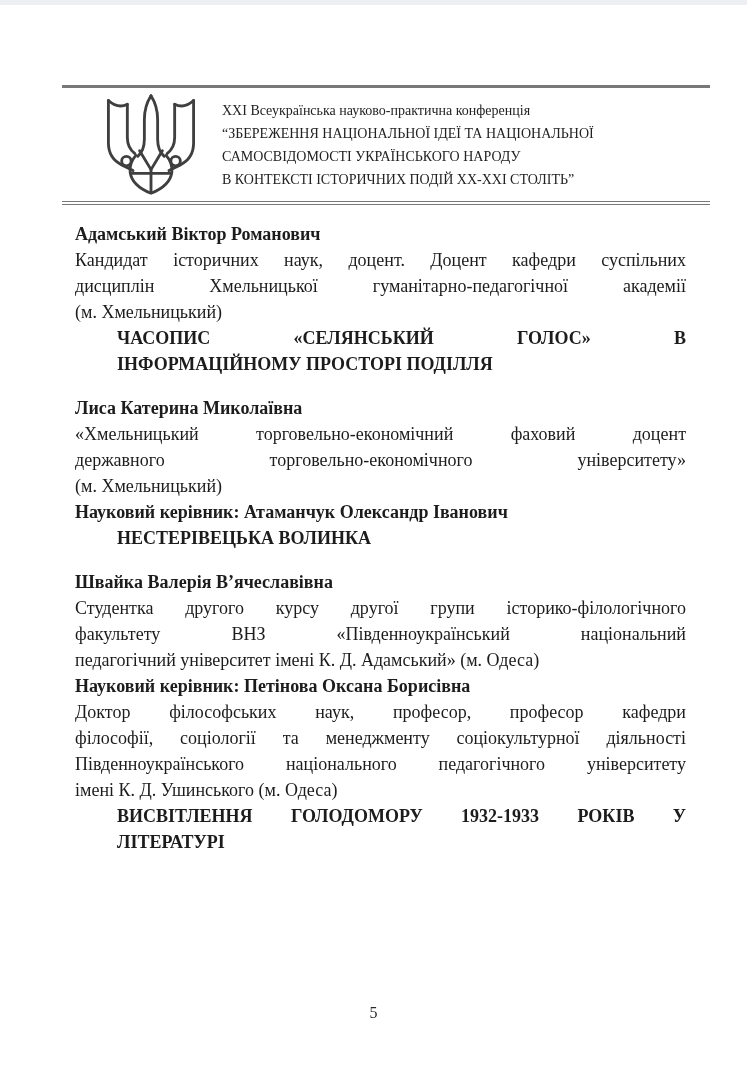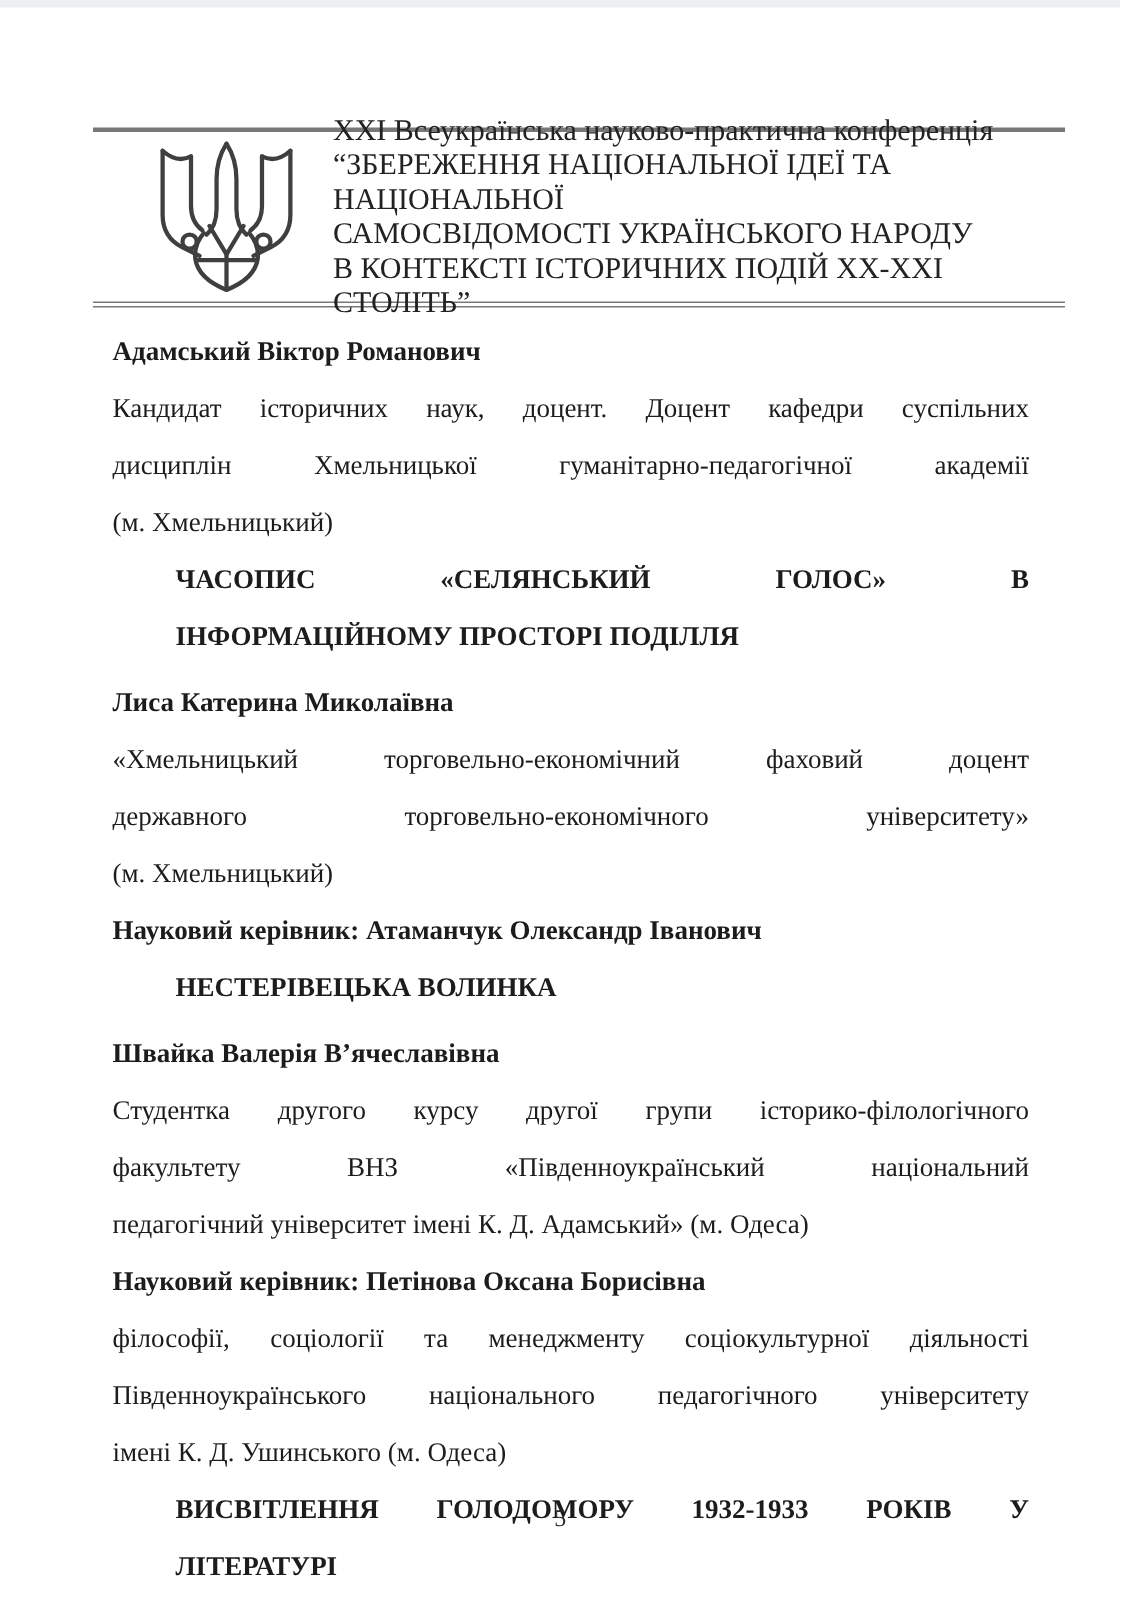--- a/index.html
+++ b/index.html
@@ -39,36 +39,35 @@
   }
   .logo-wrap {
     flex: 0 0 auto;
     margin-left: 30px;
     width: 118px;
     height: 106px;
   }
   .logo-wrap svg { width: 100%; height: 100%; display: block; }
   .header-text {
     margin-left: 12px;
-    font-size: 20px;
+    font-size: 14px;
     line-height: 23px;
     color: #222222;
   }
   main.entries {
     margin: 16px 24px 0 13px;
     font-size: 18px;
     line-height: 26px;
   }
   .entry + .entry { margin-top: 18px; }
   .seg-name { font-weight: bold; }
   .seg-title { font-weight: bold; margin-left: 42px; }
   .seg .line {
     text-align: justify;
     text-align-last: justify;
-    margin-top: 12px;
   }
   .seg .line:last-child {
     text-align-last: left;
   }
   .page-num {
     position: absolute;
     top: 1004px;
     left: 0;
     width: 747px;
     text-align: center;
@@ -154,20 +153,21 @@
           </div>
           <div class="seg seg-body">
             <div class="line">Студентка другого курсу другої групи історико-філологічного</div>
             <div class="line">факультету ВНЗ «Південноукраїнський національний</div>
             <div class="line">педагогічний університет імені К. Д. Адамський» (м. Одеса)</div>
           </div>
           <div class="seg seg-name">
             <div class="line">Науковий керівник: Петінова Оксана Борисівна</div>
           </div>
           <div class="seg seg-body">
+            <div class="line">Доктор філософських наук, професор, професор кафедри</div>
             <div class="line">філософії, соціології та менеджменту соціокультурної діяльності</div>
             <div class="line">Південноукраїнського національного педагогічного університету</div>
             <div class="line">імені К. Д. Ушинського (м. Одеса)</div>
           </div>
           <div class="seg seg-title">
             <div class="line">ВИСВІТЛЕННЯ ГОЛОДОМОРУ 1932-1933 РОКІВ У</div>
             <div class="line">ЛІТЕРАТУРІ</div>
           </div>
         </div>
       </main>

